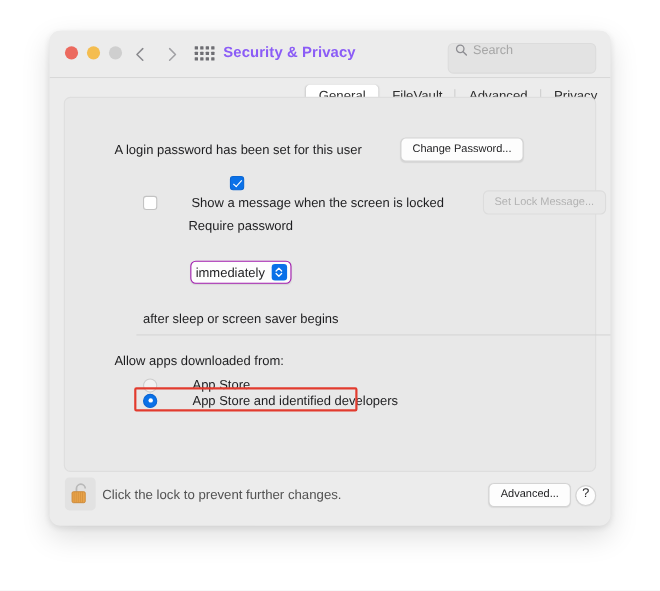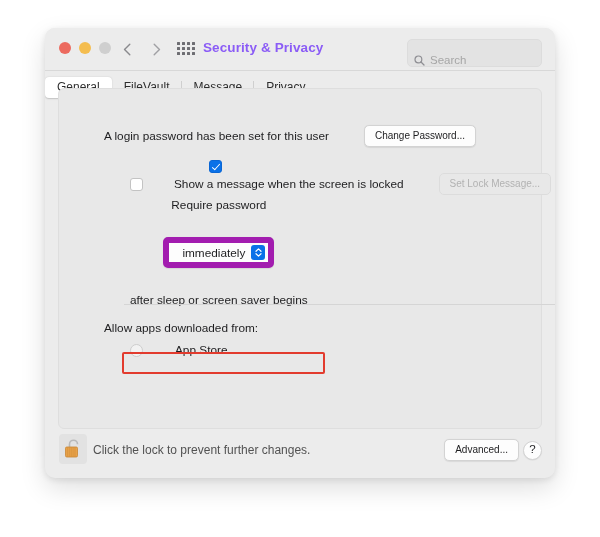--- a/index.html
+++ b/index.html
@@ -99,21 +99,21 @@
   .search-field {
     position: absolute;
     right: 13px;
     top: 11px;
     width: 135px;
     height: 28px;
     background: #e3e3e3;
     border: 1px solid #dcdcdc;
     border-radius: 5px;
     display: flex;
-    align-items: flex-end;
+    align-items: flex-start;
     padding: 0 6px;
     box-sizing: border-box;
   }
   .search-field svg { flex: none; }
   .search-input {
     border: 0;
     outline: 0;
     background: transparent;
     font-family: "Liberation Sans", sans-serif;
     font-size: 11.5px;
@@ -126,21 +126,21 @@
 
   
   .tabbar {
     position: absolute;
     left: 0;
     top: 43px;
     width: 100%;
     height: 32px;
     display: flex;
     align-items: center;
-    justify-content: flex-start;
+    justify-content: flex-end;
     background: #ececec;
   }
   .tabs {
     display: flex;
     align-items: center;
     height: 21px;
     padding: 0;
   }
   .tab {
     position: relative;
@@ -237,24 +237,24 @@
     border: solid #ffffff;
     border-width: 0 1.7px 1.7px 0;
     transform: rotate(42deg);
   }
 
   
   .popup {
     display: inline-flex;
     align-items: center;
     background: #fdfdfd;
-    border: 6px solid #a21caf;
+    border: 1px solid #a21caf;
     border-radius: 5px;
     height: 19px;
-    padding: 0 3px 0 13px;
+    padding: 0 3px 0 4px;
     margin: 0 6px;
     box-shadow: 0 0.5px 1px rgba(0,0,0,0.08);
   }
   .popup-value {
     font-size: 11.8px;
     color: #1d1d1f;
     margin-right: 6px;
   }
   .stepper {
     width: 14px;
@@ -417,21 +417,21 @@
         <path d="M7 7l3 3" stroke="#8e8e93" stroke-width="1.3" stroke-linecap="round"></path>
       </svg>
       <input class="search-input" type="text" placeholder="Search" style="">
     </div>
   </div>
 
   <div class="tabbar">
     <div class="tabs">
       <div class="tab selected">General</div>
       <div class="tab">FileVault</div>
-      <div class="tab">Message</div>
+      <div class="tab">Advanced</div>
       <div class="tab">Privacy</div>
     </div>
   </div>
 
   <div class="content">
 
     <div class="row" style="left:45px; top:36px;">
       <span class="lbl">A login password has been set for this user</span>
       <button class="btn" style="margin-left:10px;">Change Password...</button>
     </div>
@@ -461,20 +461,24 @@
 
     <div class="row" style="left:45px; top:232px;">
       <span class="lbl">Allow apps downloaded from:</span>
     </div>
 
     <div class="row" style="left:71px; top:254px;">
       <span class="radio"></span>
       <span class="lbl">App Store</span>
     </div>
 
+    <div class="row" style="left:71px; top:268px;">
+      <span class="radio selected"></span>
+      <span class="lbl">App Store and identified developers</span>
+    </div>
 
     <div class="highlight-box"></div>
   </div>
 
   <div class="footer">
     <div class="lock-btn">
       <svg width="19" height="22" viewBox="0 0 19 22">
         <path d="M5.5 9V6.2a4 4 0 0 1 8 0" fill="none" stroke="#b9b9b9" stroke-width="1.6"></path>
         <rect x="1.5" y="9" width="12" height="10" rx="1.3" fill="#e8a34a"></rect>
         <rect x="1.5" y="9" width="12" height="10" rx="1.3" fill="none" stroke="#c98534" stroke-width="0.8"></rect>

